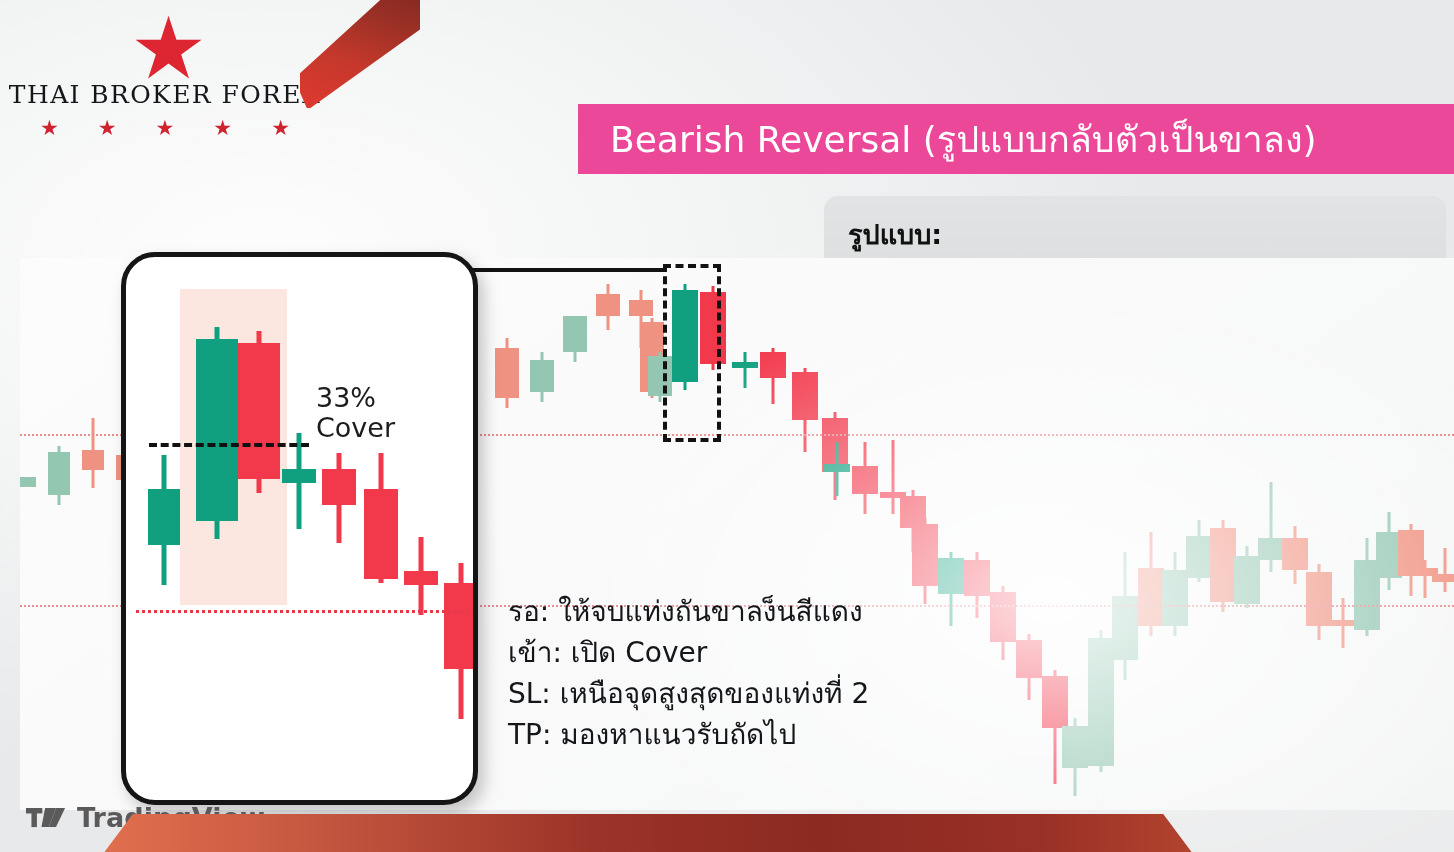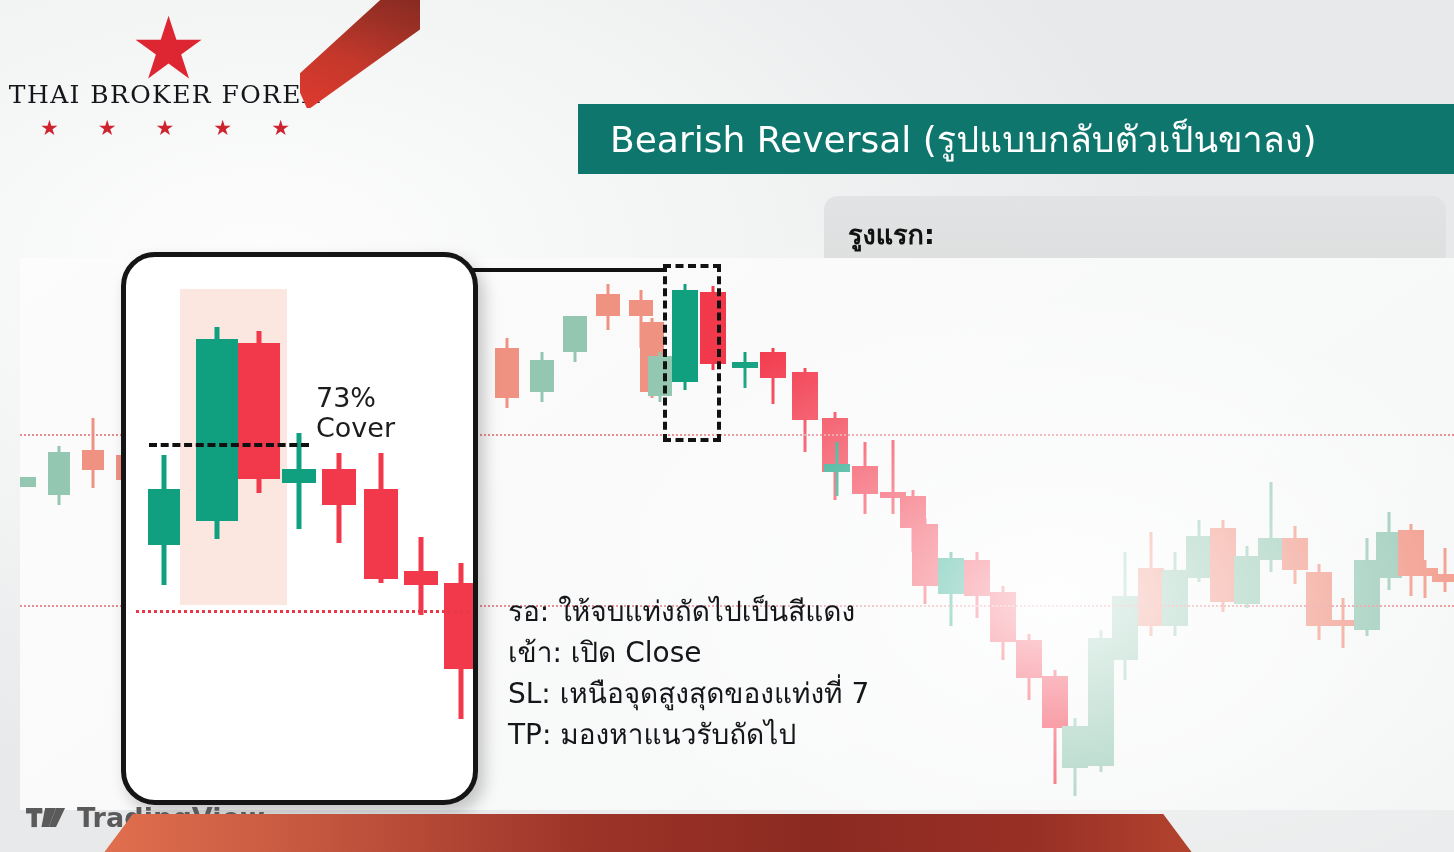--- a/index.html
+++ b/index.html
@@ -53,21 +53,21 @@
   }
 
   #title-main{
     position:absolute; left:570px; top:24px; width:860px; height:62px;
     text-align:center;
     font-size:43px; font-weight:bold; color:#111214; letter-spacing:.2px;
     white-space:nowrap;
   }
   #title-banner{
     position:absolute; left:578px; top:104px; width:876px; height:70px;
-    background:#0f766e; display:flex; align-items:center; padding-left:32px;
+    background:#ec4899; display:flex; align-items:center; padding-left:32px;
   }
   #title-banner span{
     color:#ffffff; font-size:36px; white-space:nowrap;
   }
 
   
   #info-box{
     position:absolute; left:824px; top:196px; width:622px; height:170px;
     border-radius:14px;
     background:linear-gradient(180deg,#e2e3e4 0%, #dcdddd 58%, #eaebeb 62%, #ececec 100%);
@@ -175,21 +175,21 @@
     <div id="swoosh-shape"></div>
   </div>
 
 
   <div id="title-banner">
     <span>Bearish Reversal (รูปแบบกลับตัวเป็นขาลง)</span>
   </div>
 </div>
 
 <div id="info-box">
-  <div id="info-title">รูงแรก:</div>
+  <div id="info-title">รูปแบบ:</div>
   <div class="info-line">แท่ง 1 เขียวยาว / แท่ง 2 เปิดกระโดด (Gap Up)</div>
   <div class="info-line">แต่สวนลงมาปิด ต่ำกว่า 50% ของแท่งแรก</div>
 </div>
 
 <div id="chart-area">
   <div id="main-candles">
       <div class="candle" style="left: -6px; top: 0px; width: 22px; height: 552px;">
         <div class="wick" style="top: 219px; height: 10px; background: rgb(147, 199, 178);"></div>
         <div class="body" style="top: 219px; height: 10px; background: rgb(147, 199, 178);"></div>
       </div>
@@ -371,23 +371,23 @@
       </div>
     </div>
   <div class="res-line" style="top:176px"></div>
   <div class="res-line" style="top:347px"></div>
 </div>
 
 <div id="connector"></div>
 <div id="dash-box"></div>
 
 <div style="position:absolute;left:508px;top:592px;width:420px;">
-  <div style="font-size:28px;color:#14161a;line-height:1.46;white-space:nowrap">รอ: ให้จบแท่งถัดไปเป็นสีแดง</div>
-  <div style="font-size:28px;color:#14161a;line-height:1.46;white-space:nowrap">เข้า: เปิด Close</div>
-  <div style="font-size:28px;color:#14161a;line-height:1.46;white-space:nowrap">SL: เหนือจุดสูงสุดของแท่งที่ 7</div>
+  <div style="font-size:28px;color:#14161a;line-height:1.46;white-space:nowrap">รอ: ให้จบแท่งถันขาลง็นสีแดง</div>
+  <div style="font-size:28px;color:#14161a;line-height:1.46;white-space:nowrap">เข้า: เปิด Cover</div>
+  <div style="font-size:28px;color:#14161a;line-height:1.46;white-space:nowrap">SL: เหนือจุดสูงสุดของแท่งที่ 2</div>
   <div style="font-size:28px;color:#14161a;line-height:1.46;white-space:nowrap">TP: มองหาแนวรับถัดไป</div>
 </div>
 
 <div id="callout">
   <div id="callout-inner">
     <div id="highlight-band"></div>
     <div id="callout-candles">
         <div class="candle" style="left: 22px; top: 0px; width: 32px; height: 543px;">
           <div class="wick" style="width: 5px; top: 198px; height: 130px; background: rgb(17, 160, 127);"></div>
           <div class="body" style="top: 232px; height: 56px; background: rgb(17, 160, 127);"></div>
@@ -416,21 +416,21 @@
           <div class="wick" style="width: 5px; top: 280px; height: 78px; background: rgb(242, 56, 75);"></div>
           <div class="body" style="top: 314px; height: 14px; background: rgb(242, 56, 75);"></div>
         </div>
         <div class="candle" style="left: 318px; top: 0px; width: 34px; height: 543px;">
           <div class="wick" style="width: 5px; top: 306px; height: 156px; background: rgb(242, 56, 75);"></div>
           <div class="body" style="top: 326px; height: 86px; background: rgb(242, 56, 75);"></div>
         </div>
       </div>
     <div id="fifty-dash"></div>
     <div id="fifty-label">
-      <div>73%</div>
+      <div>33%</div>
       <div>Cover</div>
     </div>
     <div id="callout-dotted"></div>
   </div>
 </div>
 
 <div id="tv">
   <svg id="tv-logo" viewBox="0 0 44 28">
     <rect x="0" y="3" width="18" height="6" fill="#5a5a5a"></rect>
     <rect x="6" y="3" width="6" height="21" fill="#5a5a5a"></rect>

